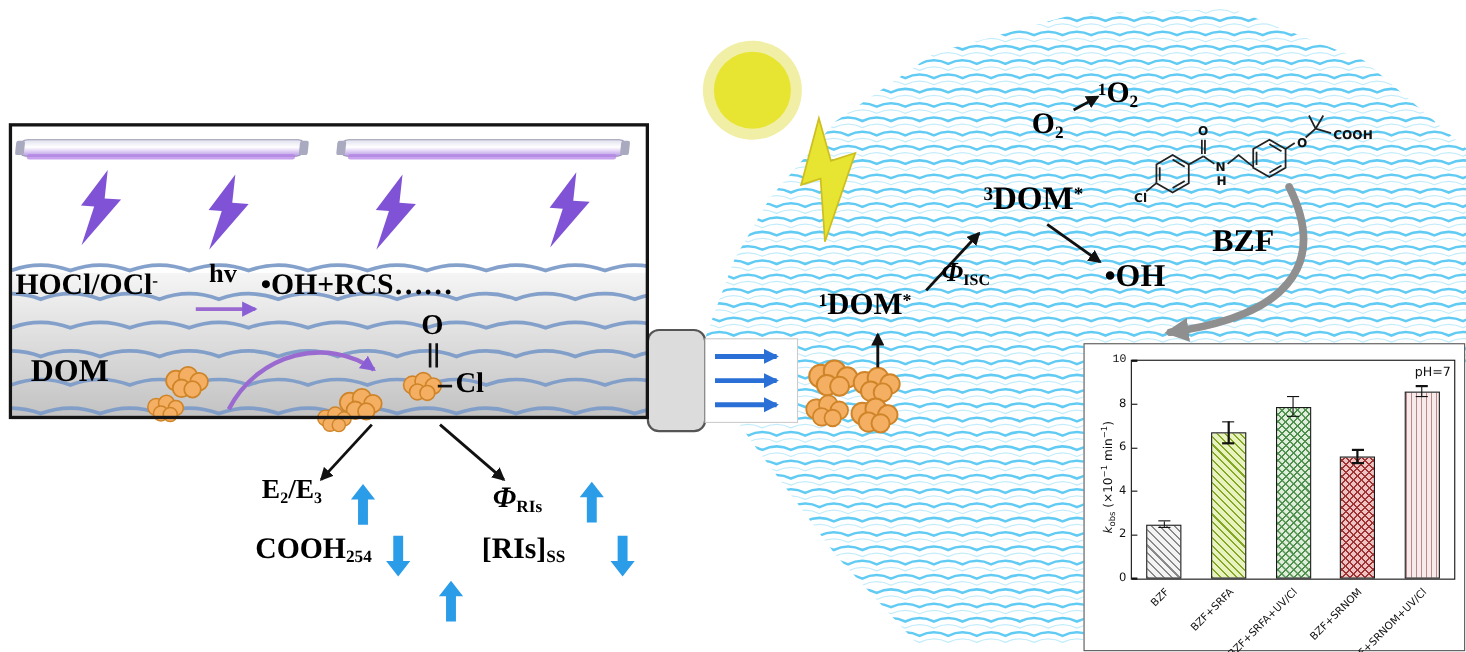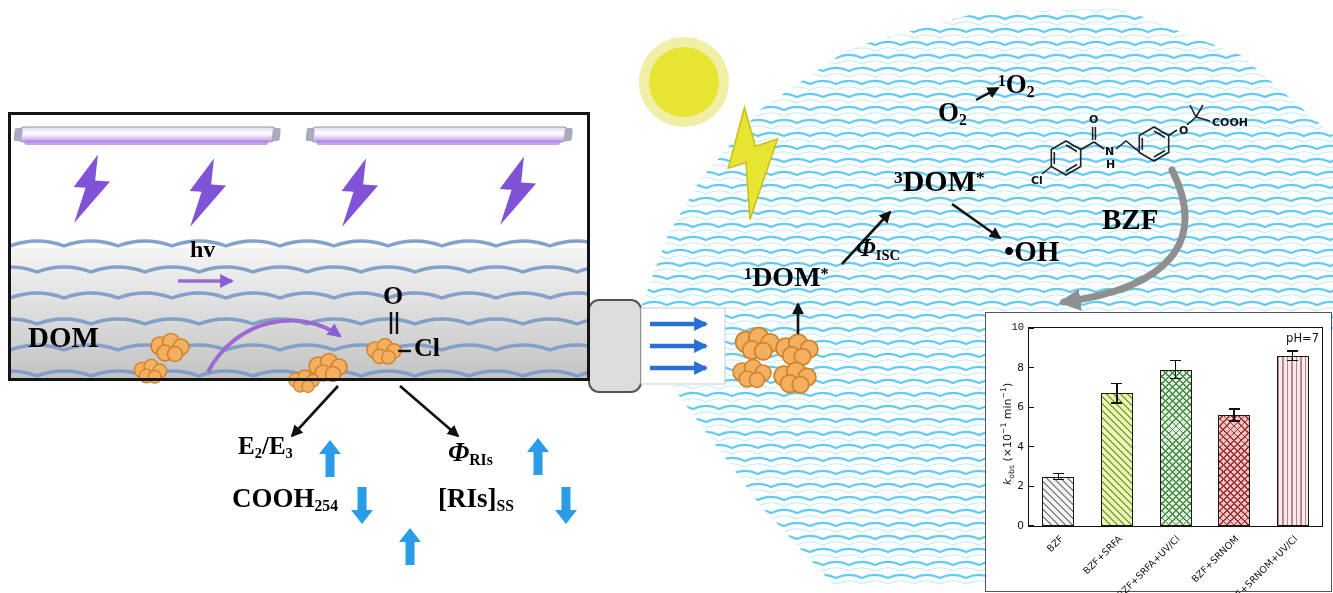--- a/index.html
+++ b/index.html
@@ -271,21 +271,23 @@
         <text x="75" y="63" data-name="molecule-n-label">N</text>
         <text x="76" y="76" data-name="molecule-h-label">H</text>
         <text x="149" y="42" data-name="molecule-ether-o-label">O</text>
         <text x="182" y="34" data-name="molecule-cooh-label">COOH</text>
       </g>
     </g>
   </svg>
 
   <div class="boxborder" data-name="reactor-box"></div>
 
+  <div class="t" style="left:14px;top:244px;font-size:27px" data-name="hocl-ocl-label"><span data-name="hocl-text">HOCl/OCl</span><sup data-name="hocl-charge">-</sup></div>
   <div class="t i" style="left:190px;top:236px;font-size:24px" data-name="hv-label">hv</div>
+  <div class="t" style="left:237px;top:244px;font-size:27px" data-name="radicals-label">•OH+RCS……</div>
   <div class="t" style="left:28px;top:322px;font-size:29px" data-name="dom-label">DOM</div>
   <div class="t" style="left:383px;top:282px;font-size:26px" data-name="carbonyl-o-label">O</div>
   <div class="t" style="left:414px;top:334px;font-size:26px" data-name="chloro-label">Cl</div>
 
   <div class="t i" style="left:238px;top:432px;font-size:25px" data-name="e2e3-label"><span data-name="e2e3-p1">E</span><sub data-name="e2e3-s1">2</sub><span data-name="e2e3-p2">/E</span><sub data-name="e2e3-s2">3</sub></div>
   <div class="t" style="left:232px;top:484px;font-size:27px" data-name="suva254-label"><span data-name="suva-base">COOH</span><sub data-name="suva-sub">254</sub></div>
   <div class="t" style="left:448px;top:438px;font-size:27px" data-name="phi-ris-label"><i data-name="phi-ris-base">Φ</i><sub data-name="phi-ris-sub">RIs</sub></div>
   <div class="t" style="left:438px;top:484px;font-size:27px" data-name="ris-ss-label"><span data-name="ris-ss-base">[RIs]</span><sub data-name="ris-ss-sub">SS</sub></div>
 
   <div class="t" style="left:744px;top:262px;font-size:28px" data-name="singlet-dom-label"><sup data-name="singlet-dom-sup">1</sup><span data-name="singlet-dom-base">DOM</span><sup data-name="singlet-dom-star">*</sup></div>

